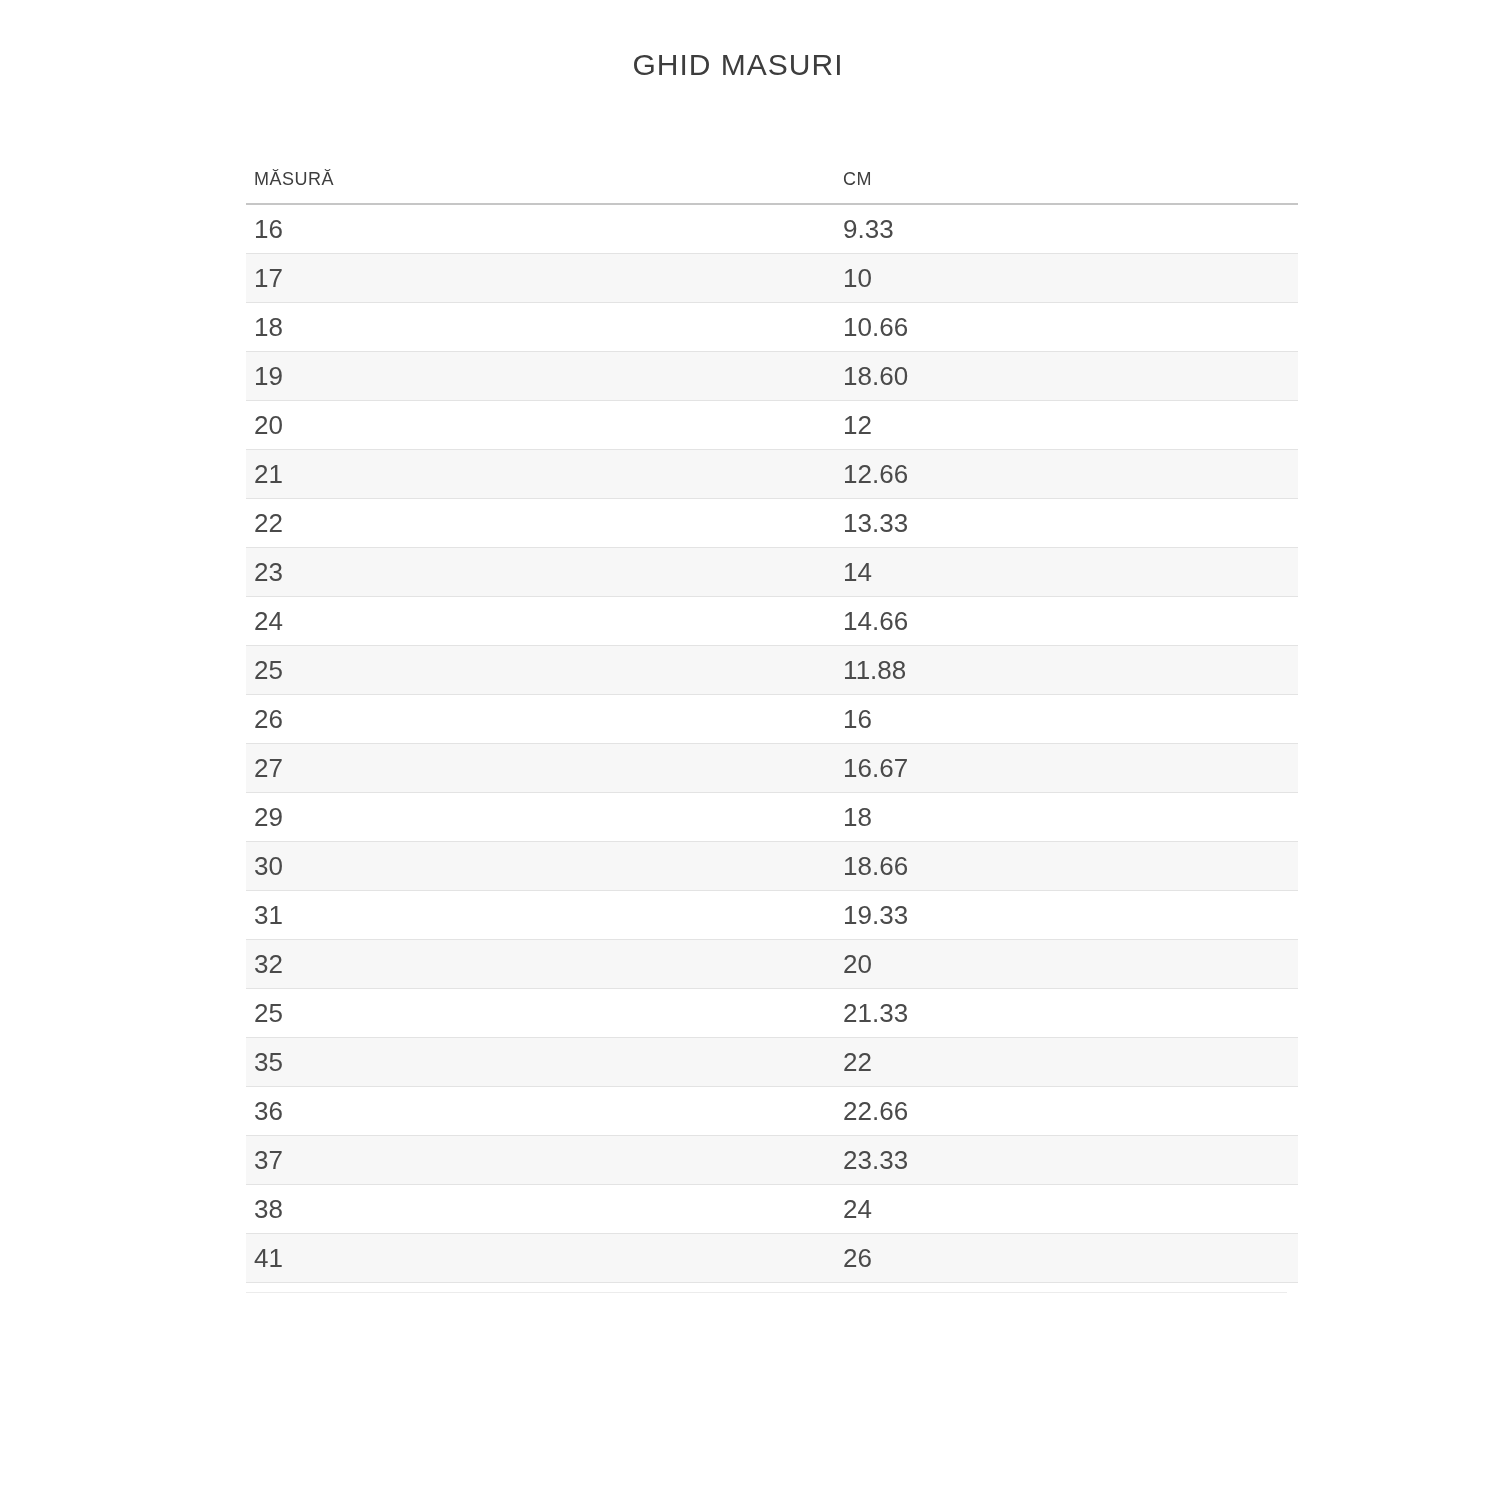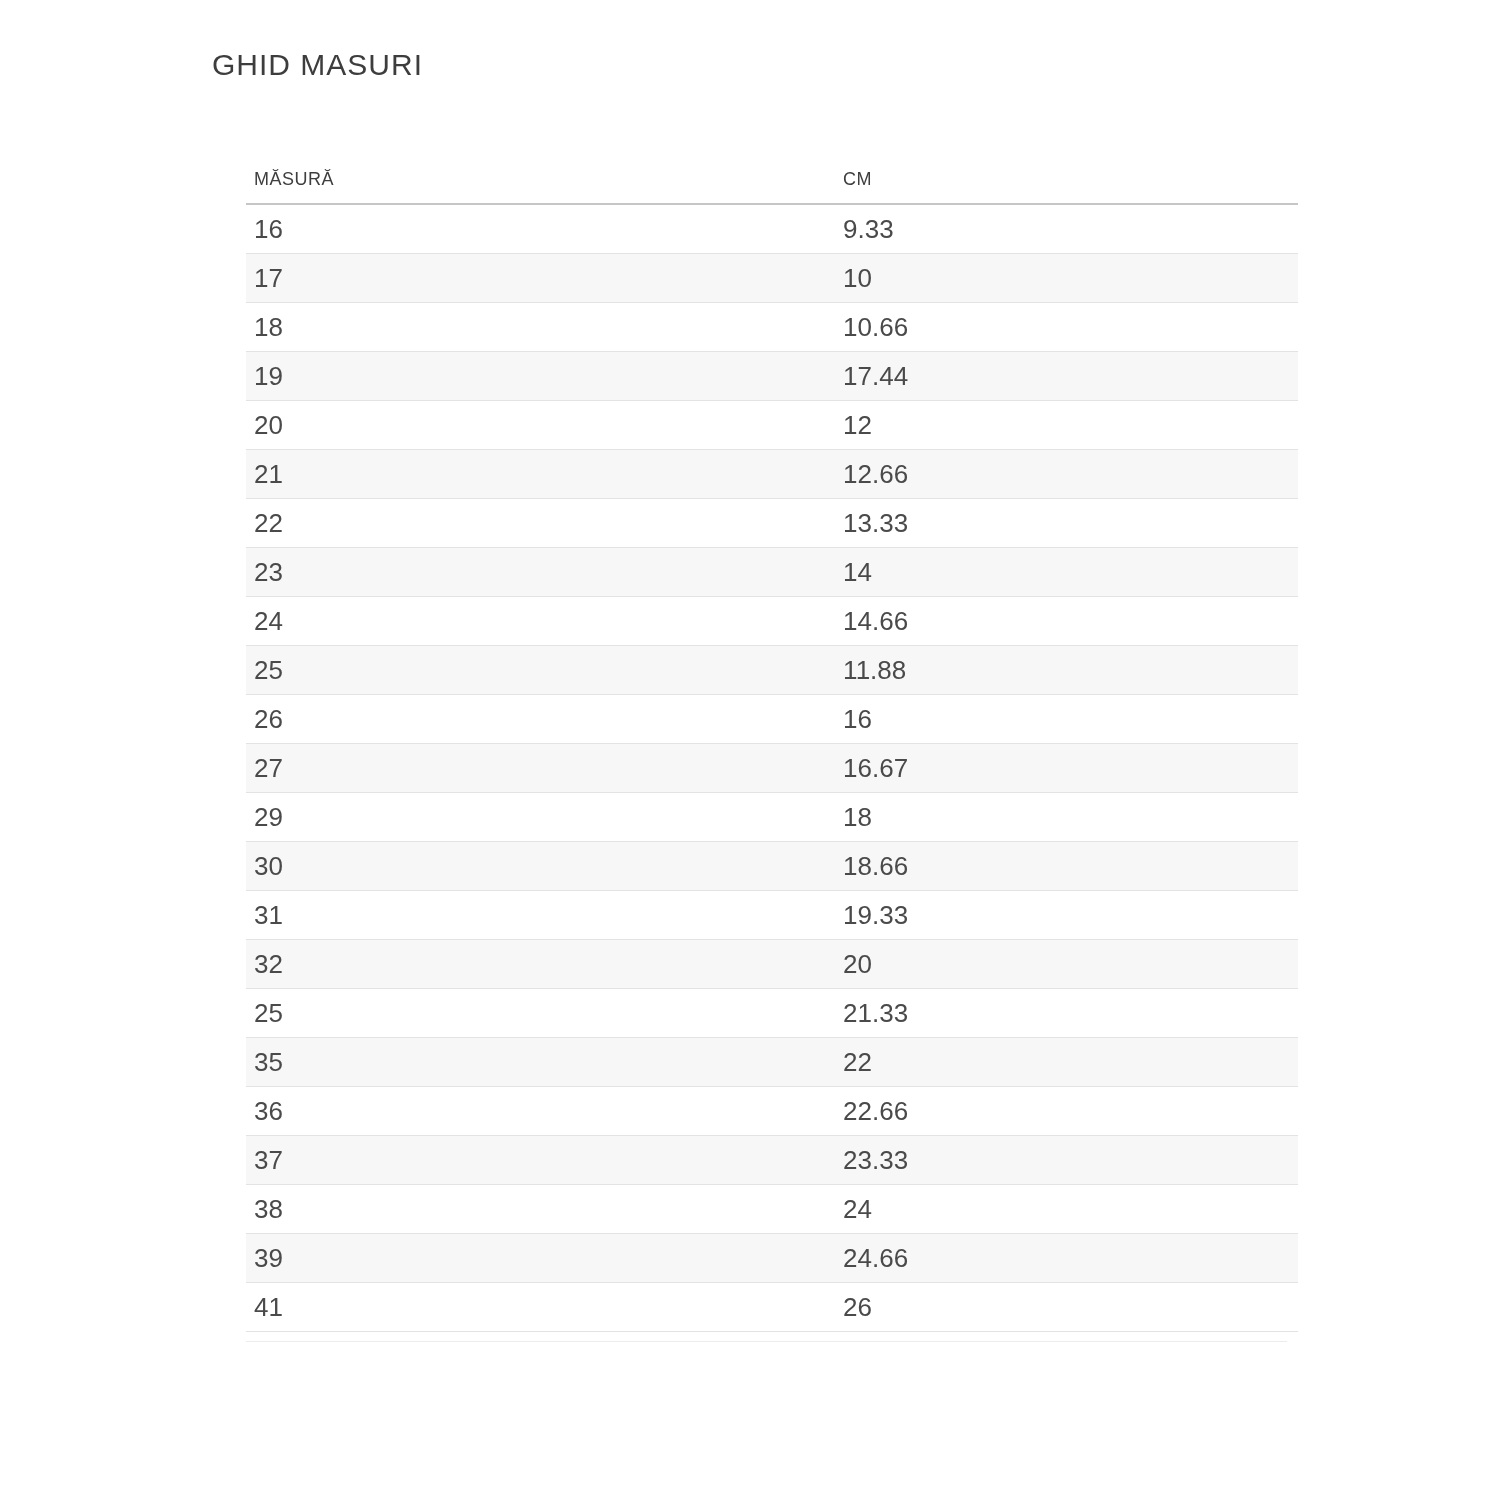--- a/index.html
+++ b/index.html
@@ -18,21 +18,21 @@
     background: var(--page-bg);
     font-family: "Liberation Sans", sans-serif;
     overflow: hidden;
   }
   .page {
     width: 1052px;
     margin-left: 246px;
   }
   .page-title {
     margin-top: 48px;
-    text-align: left;
+    text-align: center;
     font-size: 30px;
     line-height: 1.1;
     font-weight: 400;
     letter-spacing: 1px;
     color: var(--title-text);
     
     transform: translateX(-34px);
   }
   table.size-guide {
     margin-top: 80px;
@@ -86,21 +86,21 @@
         <tr>
           <td>17</td>
           <td>10</td>
         </tr>
         <tr>
           <td>18</td>
           <td>10.66</td>
         </tr>
         <tr>
           <td>19</td>
-          <td>17.44</td>
+          <td>18.60</td>
         </tr>
         <tr>
           <td>20</td>
           <td>12</td>
         </tr>
         <tr>
           <td>21</td>
           <td>12.66</td>
         </tr>
         <tr>
@@ -157,24 +157,20 @@
         </tr>
         <tr>
           <td>37</td>
           <td>23.33</td>
         </tr>
         <tr>
           <td>38</td>
           <td>24</td>
         </tr>
         <tr>
-          <td>39</td>
-          <td>24.66</td>
-        </tr>
-        <tr>
           <td>41</td>
           <td>26</td>
         </tr>
       </tbody>
   </table>
 
   <div class="after-line"></div>
 </div>
 
 </body></html>

